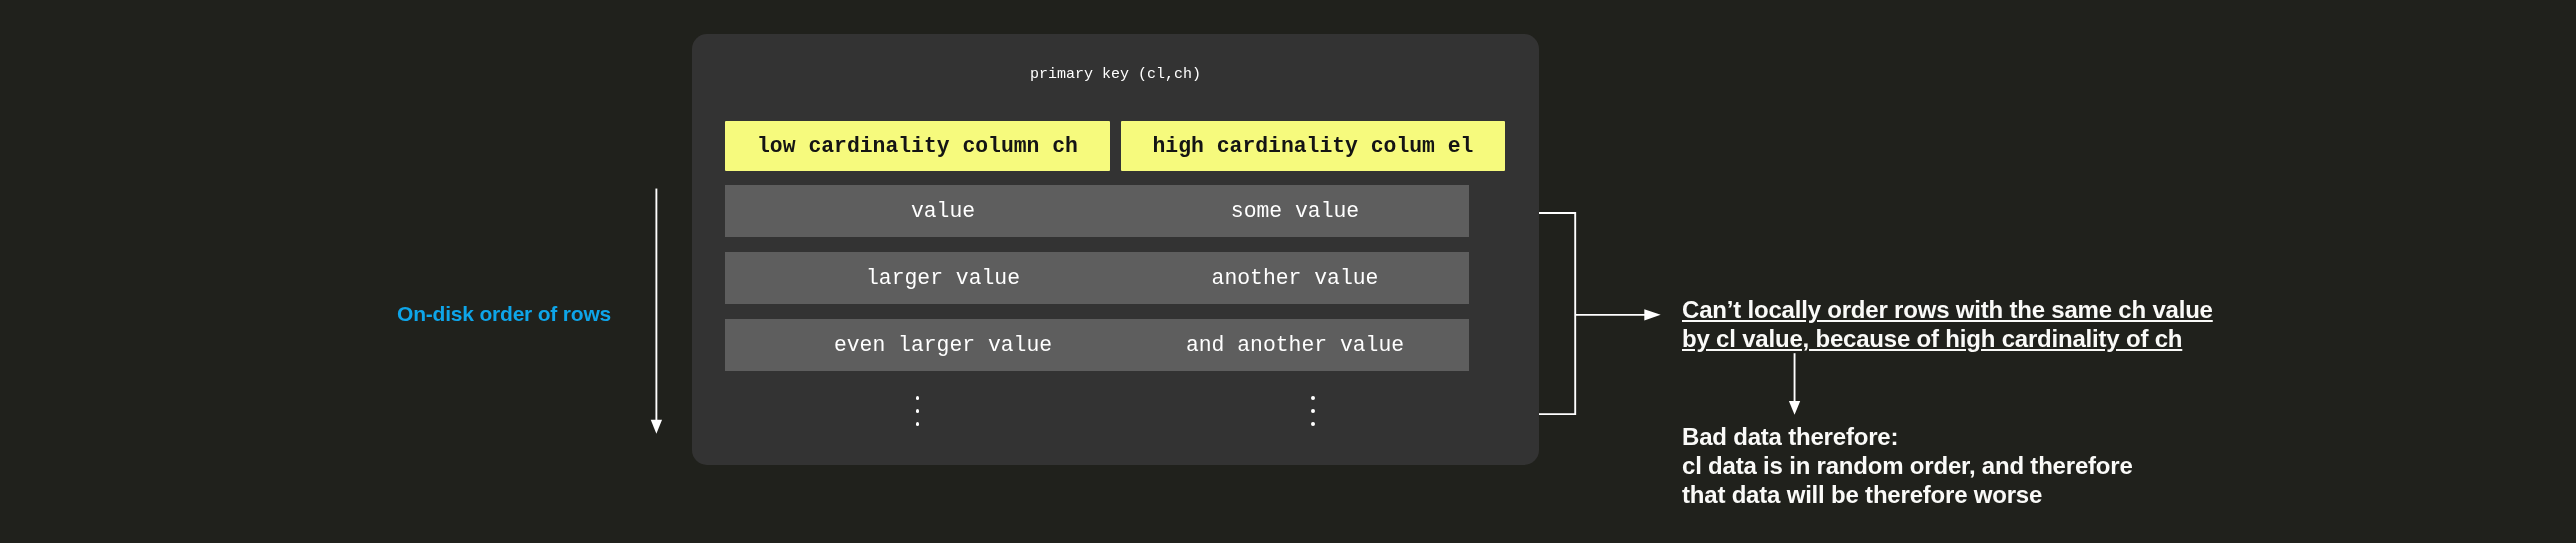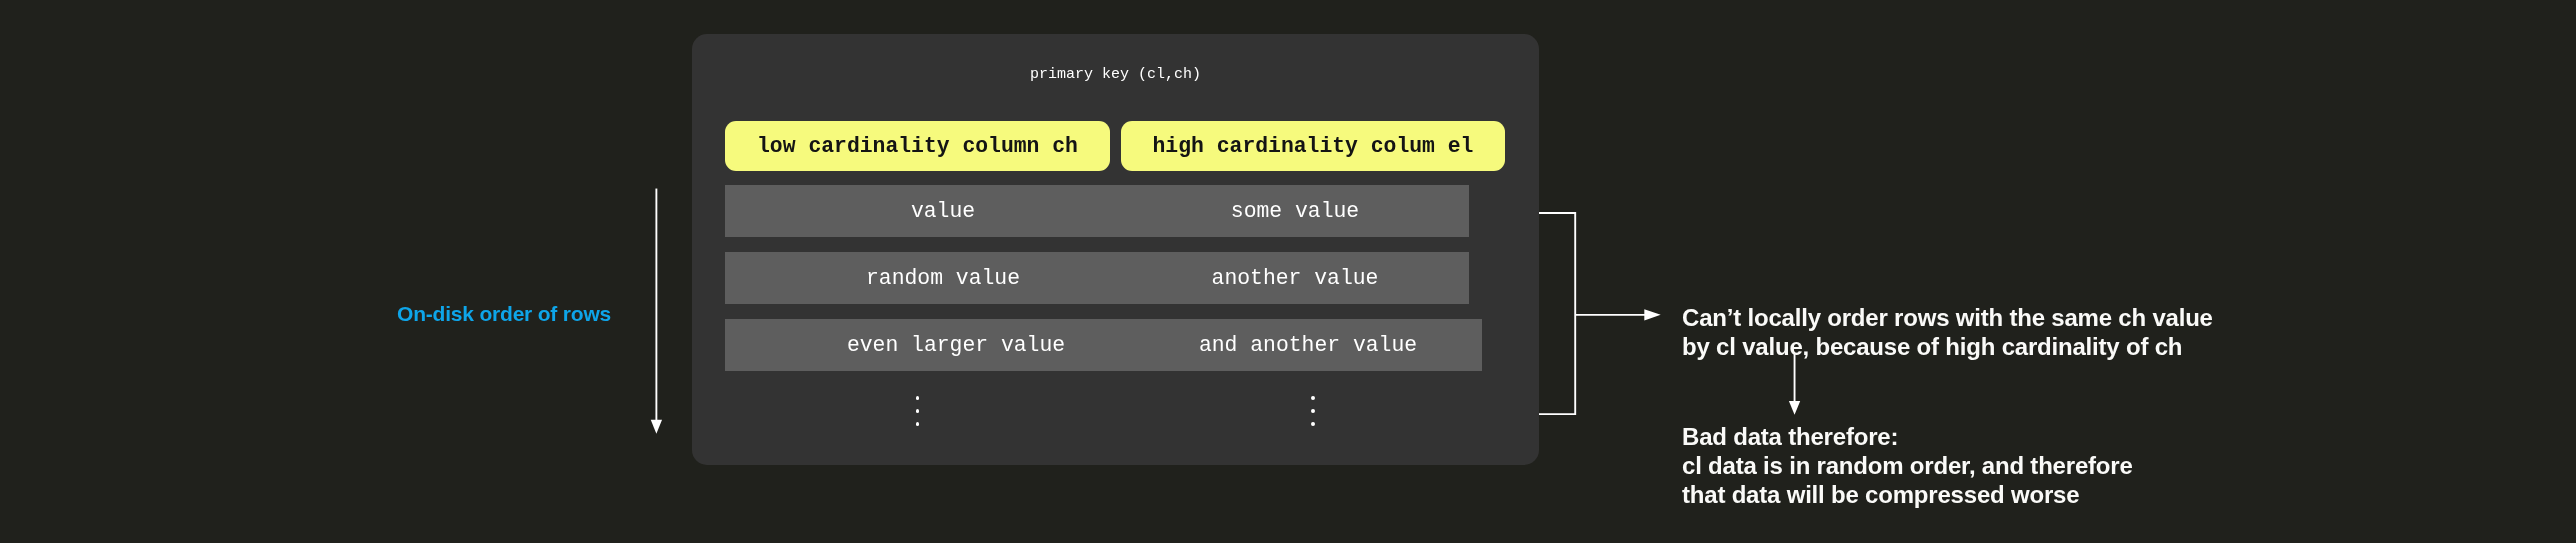--- a/index.html
+++ b/index.html
@@ -21,48 +21,48 @@
     position:absolute;left:692px;top:34px;width:847px;height:431px;
     background:#333333;border-radius:15px;
   }
   .panel-title{
     position:absolute;left:0;top:28px;width:100%;height:25px;line-height:25px;
     text-align:center;color:#ffffff;
     font-family:"Liberation Mono",monospace;font-size:15px;font-weight:500;
     white-space:pre;
   }
   .hdr{
-    position:absolute;height:50px;border-radius:11px;background:#f6fa7d;
+    position:absolute;height:50px;border-radius:1px;background:#f6fa7d;
     display:flex;align-items:center;justify-content:center;
     color:#141414;font-family:"Liberation Mono",monospace;
     font-size:21.4px;font-weight:700;white-space:pre;
   }
   .hdr.col0{left:33px;top:87px;width:385px;}
   .hdr.col1{left:429px;top:87px;width:384px;text-align:right;}
   .cell{
     position:absolute;height:52px;background:#5e5e5e;
     display:flex;align-items:center;justify-content:center;
     color:#ffffff;font-family:"Liberation Mono",monospace;
     font-size:21.4px;font-weight:500;white-space:pre;
   }
   .c0{left:33px;width:436px;}
   .c1{left:429px;width:348px;}
-  .r0{top:151px;} .r1{top:218px;} .r2{top:285px;padding-left:13px;}
+  .r0{top:151px;} .r1{top:218px;} .r2{top:285px;}
   .dots{
     position:absolute;top:362px;width:385px;
     display:flex;flex-direction:column;align-items:center;gap:9.4px;
   }
   .dots.col0{left:33px;} .dots.col1{left:429px;width:384px;}
   .dots span{width:3.8px;height:3.8px;border-radius:50%;background:#ffffff;display:block;}
   .note{
     position:absolute;left:1682px;color:#fafaf8;
     font-size:24px;font-weight:700;letter-spacing:-0.2px;line-height:29px;
     white-space:nowrap;
   }
-  .note-bracket{top:303px;}
+  .note-bracket{top:295px;text-decoration:underline;}
   .note-locality{top:422px;}
 </style>
 </head>
 <body>
 
 <div class="canvas">
 
   <svg class="overlay" viewBox="0 0 4098 864">
     <g>
       <line x1="1044" y1="300" x2="1044" y2="672" stroke="#ffffff" stroke-width="3"></line>
@@ -85,21 +85,21 @@
 
   <div class="panel">
     <div class="panel-title">primary key (cl,ch)</div>
 
     <div class="hdr col0">low cardinality column ch</div>
     <div class="hdr col1">high cardinality colum el</div>
 
     <div class="cell c0 r0">value</div>
     <div class="cell c1 r0">some value</div>
 
-    <div class="cell c0 r1">random value</div>
+    <div class="cell c0 r1">larger value</div>
     <div class="cell c1 r1">another value</div>
 
     <div class="cell c0 r2">even larger value</div>
     <div class="cell c1 r2">and another value</div>
 
     <div class="dots col0">
       <span></span>
         <span></span>
         <span></span>
     </div>
@@ -111,17 +111,17 @@
   </div>
 
   <div class="note note-bracket">
     <div>Can’t locally order rows with the same ch value</div>
     <div>by cl value, because of high cardinality of ch</div>
   </div>
 
   <div class="note note-locality">
     <div>Bad data therefore:</div>
     <div>cl data is in random order, and therefore</div>
-    <div>that data will be compressed worse</div>
+    <div>that data will be therefore worse</div>
   </div>
 
 </div>
 
 
 </body></html>

